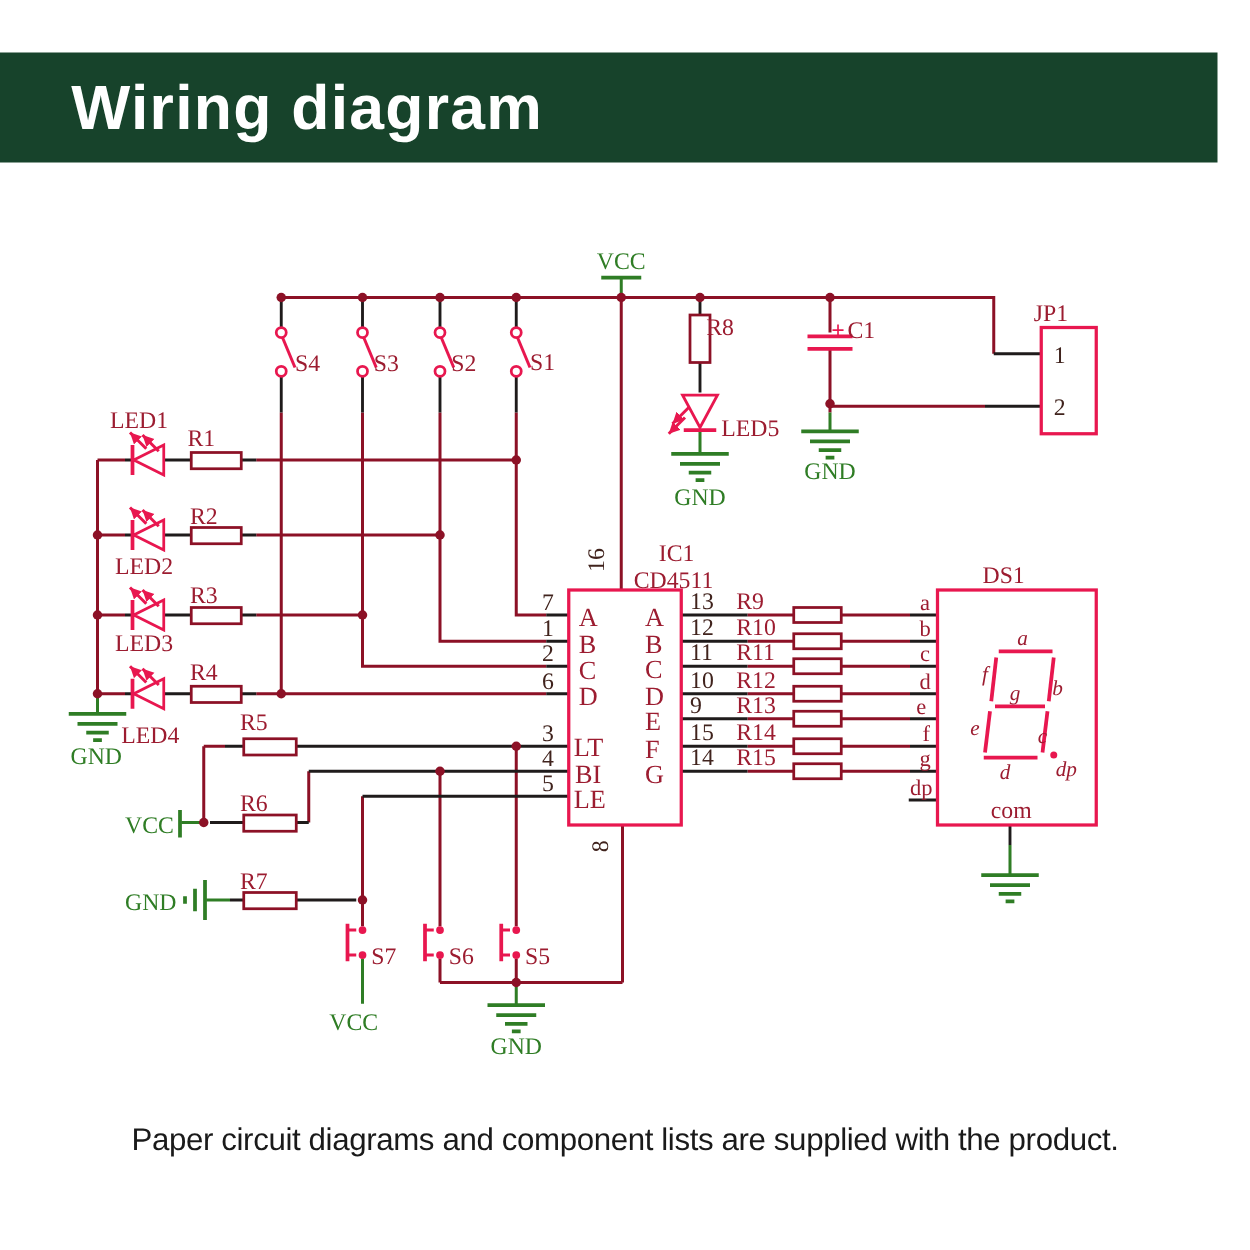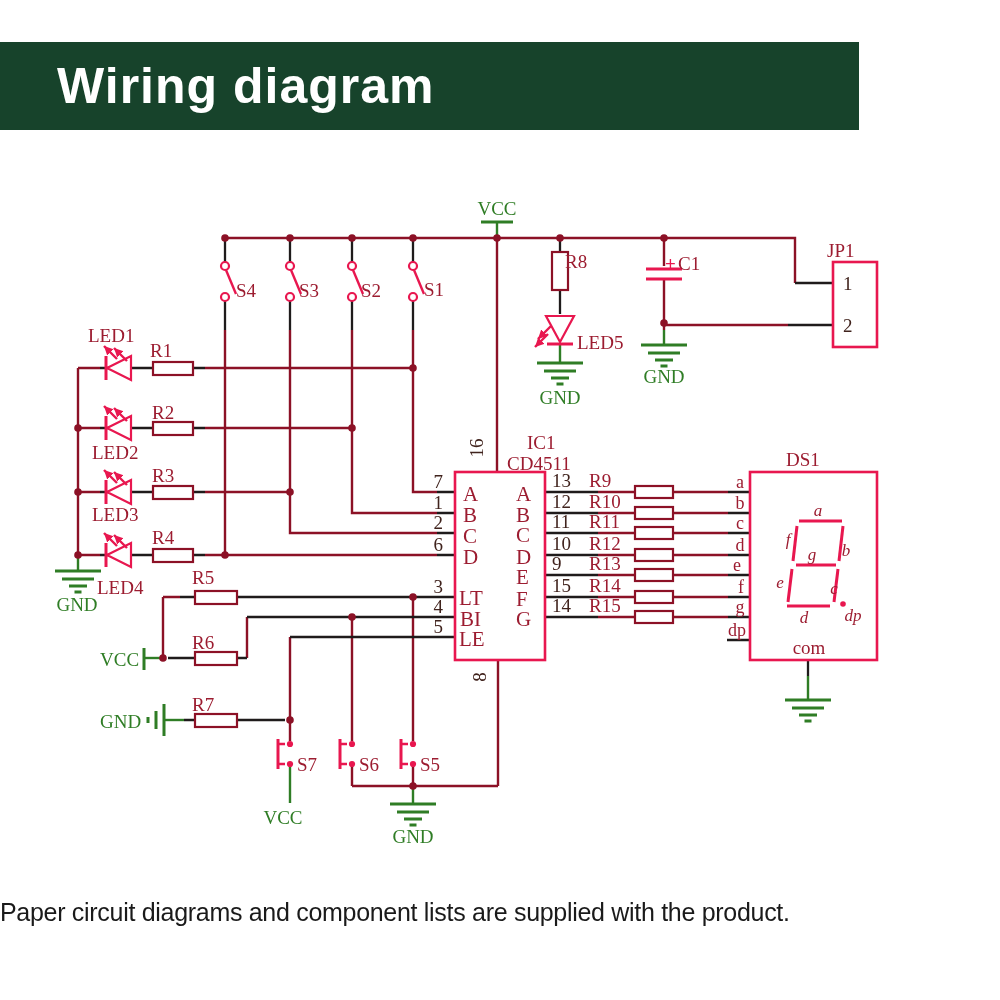--- a/index.html
+++ b/index.html
@@ -1,21 +1,21 @@
 <!DOCTYPE html>
 <html><head>
 <meta charset="utf-8">
 <style>
   html,body{margin:0;padding:0;background:#ffffff;}
   .page{position:relative;width:1000px;height:1000px;background:#ffffff;overflow:hidden;
         font-family:"Liberation Serif",serif;}
-  .banner{position:absolute;left:0;top:42px;width:859px;height:88px;background:#17432b;}
+  .banner{position:absolute;left:0;top:42px;width:974px;height:88px;background:#17432b;}
   .banner span{display:block;margin-left:57px;line-height:88px;color:#ffffff;
         font-family:"Liberation Sans",sans-serif;font-weight:bold;font-size:50px;letter-spacing:1px;}
-  .caption{position:absolute;left:0;top:898px;width:1000px;text-align:left;color:#1a1a1a;
+  .caption{position:absolute;left:0;top:898px;width:1000px;text-align:center;color:#1a1a1a;
         font-family:"Liberation Sans",sans-serif;font-size:25px;letter-spacing:-0.3px;}
   svg{position:absolute;left:0;top:0;}
   svg text{font-family:"Liberation Serif",serif;}
   .wb{stroke:#1f1b1b;stroke-width:2.3;fill:none;}
   .wr{stroke:#8c1126;stroke-width:2.4;fill:none;}
   .wg{stroke:#2f7d25;stroke-width:2.4;fill:none;}
   .wg3{stroke:#2f7d25;stroke-width:3;fill:none;}
   .pk{stroke:#e8174f;stroke-width:2.4;fill:none;}
   .pk3{stroke:#e8174f;stroke-width:3;fill:none;}
   .pkw{stroke:#e8174f;stroke-width:2.2;fill:#ffffff;}

